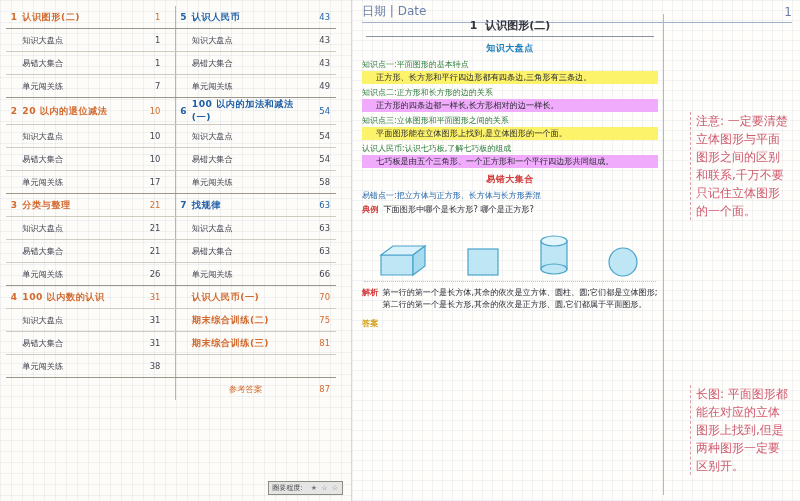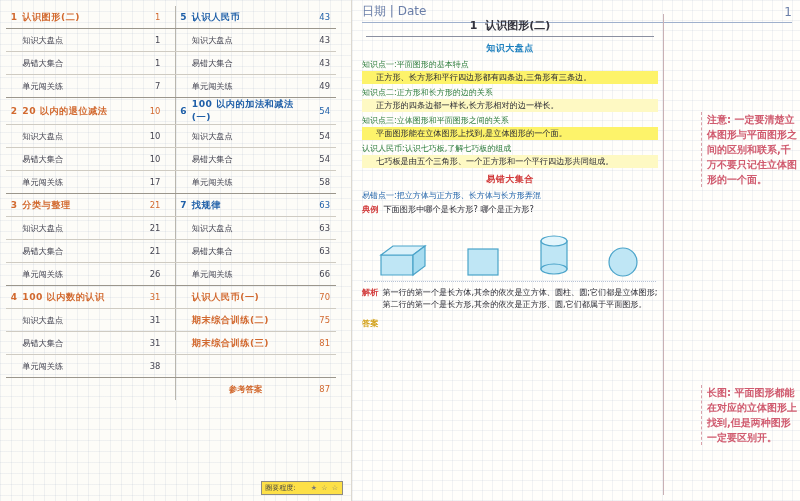--- a/index.html
+++ b/index.html
@@ -39,25 +39,25 @@
   .toc .c-gap{width:8px;}
   .sep-col{border-left:1px solid #b9b6ae;}
   .chap{color:#d2692f;font-weight:bold;font-size:9.2px;letter-spacing:.5px;}
   .chap-blue{color:#1f5fa8;}
   .sub{color:#454552;padding-left:14px;font-size:8.2px;}
   .pg{color:#454552;font-size:8.4px;}
   .pg-orange{color:#d2692f;}
   .pg-blue{color:#1f5fa8;}
   .rowline{border-bottom:1px solid #cfcbc2;}
   .thickline{border-bottom:1.4px solid #9b968c;}
-  .answers{color:#d2692f;font-weight:bold;text-align:center;}
+  .answers{color:#d2692f;font-weight:normal;text-align:center;}
   .badge{
     position:absolute;right:8px;bottom:6px;
-    display:flex;align-items:center;gap:15px;
-    border:1px solid #8d8a82;background:#fde047;
+    display:flex;align-items:center;gap:8px;
+    border:1px solid #8d8a82;background:#e5e5e5;
     padding:1px 3px;font-size:7px;color:#444;
   }
   .badge .stars{letter-spacing:1px;color:#777;}
 
   
   .right{
     position:relative;
     width:448px;height:501px;
     background:#fffefb;
     box-sizing:border-box;
@@ -93,40 +93,40 @@
   .sec-hd.red{color:#d23b3b;}
   .kp{
     color:#2f7d3e;font-size:8px;margin:3px 0 1px 0;
   }
   .kp-b{color:#1b5fa8;}
   .hl{
     display:block;font-size:8.2px;padding:1px 14px;margin:1px 0 2px 0;
     color:#2a2a33;line-height:1.35;
   }
   .hl-y{background:#fdf36a;}
-  .hl-p{background:#fef9c3;}
+  .hl-p{background:#f0abfc;}
   .plain{font-size:8.2px;color:#2a2a33;line-height:1.4;margin:1px 0;}
   .ex-lab{color:#d23b3b;font-weight:bold;font-size:8.2px;}
   .q-line{display:flex;gap:5px;align-items:baseline;margin:3px 0 2px 0;}
   .q-text{font-size:8.2px;color:#2a2a33;}
   .shapes{
     display:flex;justify-content:space-around;align-items:flex-end;
     height:62px;margin:4px 2px 2px 2px;
     border-bottom:1px dotted #b9c4d6;
   }
   .ans-block{margin-top:5px;display:flex;gap:4px;}
   .ans-lab{color:#d23b3b;font-weight:bold;font-size:8.2px;flex:0 0 auto;}
   .ans-txt{font-size:8.1px;color:#2a2a33;line-height:1.45;}
   .final{margin-top:7px;display:flex;gap:4px;}
   .final .ans-lab{color:#d2a017;}
   .margin-note{
-    position:absolute;right:1px;width:92px;
+    position:absolute;right:12px;width:92px;
     border-left:1px dashed #d9a0a8;
     padding-left:5px;
-    color:#d05a6e;font-size:10px;line-height:1.5;font-weight:bold;
+    color:#d05a6e;font-size:12px;line-height:1.5;
   }
   .mn1{top:112px;}
   .mn2{top:385px;}
   .rule-v{
     position:absolute;top:14px;bottom:6px;left:311px;
     border-left:1px solid #c9b0b4;
   }
 </style>
 </head>
 <body>

